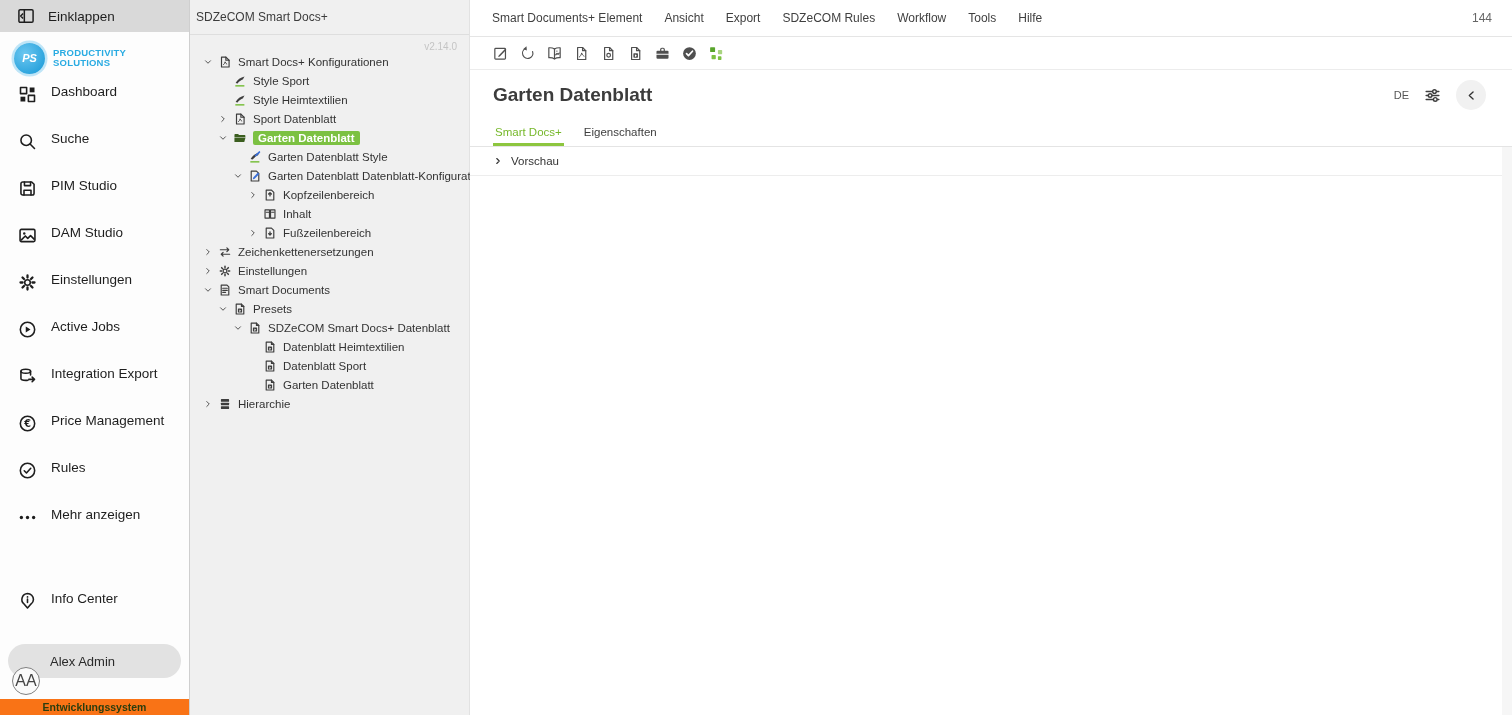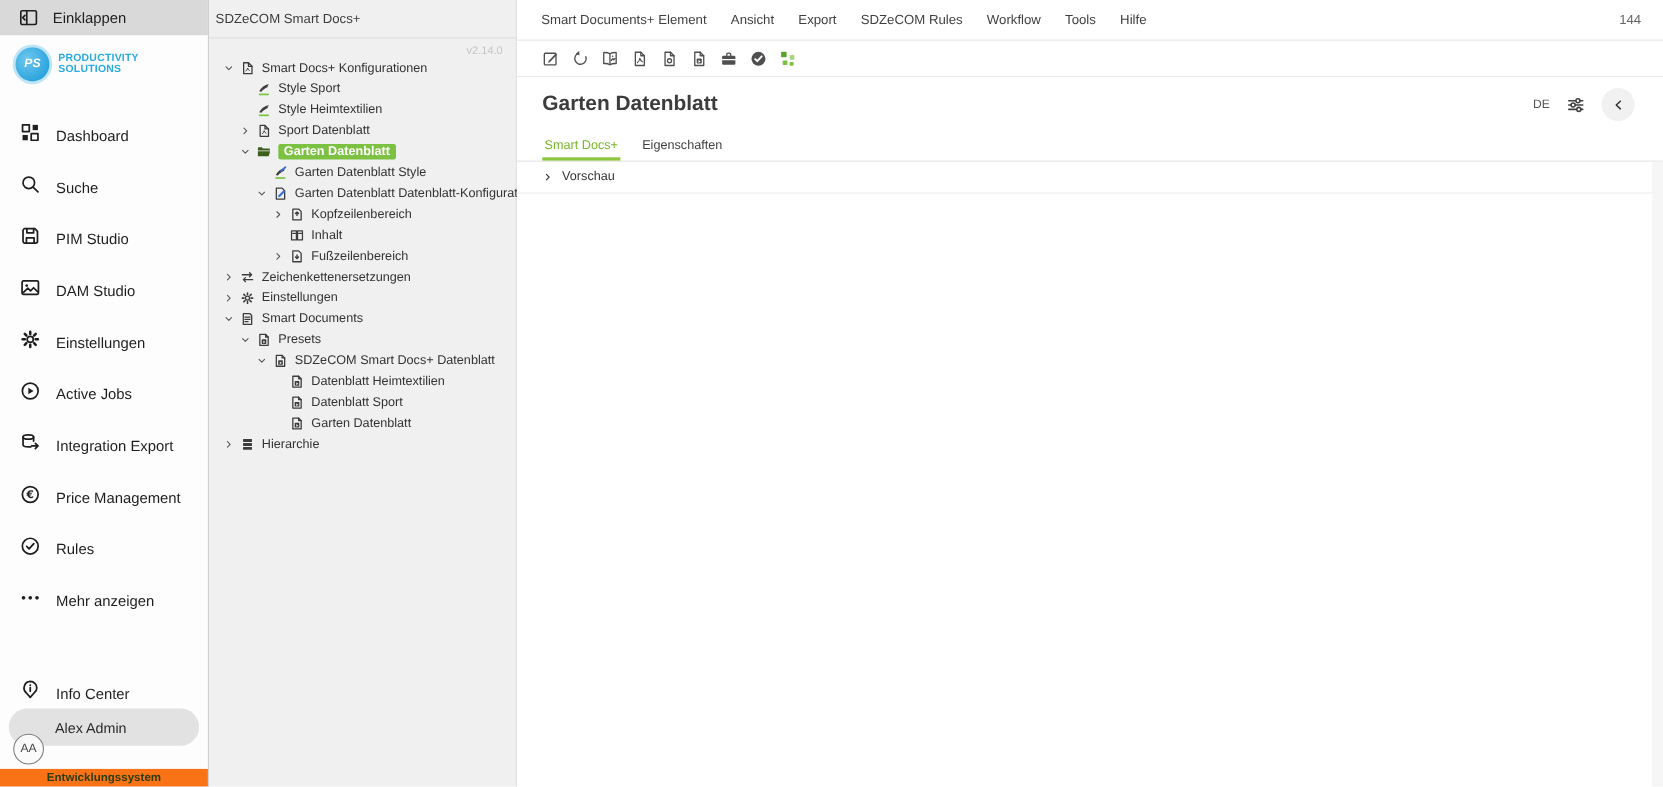--- a/index.html
+++ b/index.html
@@ -14,29 +14,29 @@
              border-right:1px solid #cfcfcf; display:flex; flex-direction:column; }
   .collapse-bar { height:32px; background:#d9d9d9; display:flex; align-items:center;
                   padding-left:16px; gap:12px; font-size:13.5px; color:#1e1e1e; cursor:pointer; }
   .collapse-bar .icon { width:20px; height:20px; color:#1e1e1e; }
   .logo-block { height:52px; display:flex; align-items:center; padding-left:14px; gap:8px; }
   .logo-badge { width:31px; height:31px; border-radius:50%; color:#fff; font-weight:bold; font-size:11px;
                 display:flex; align-items:center; justify-content:center; font-style:italic;
                 background:radial-gradient(circle at 35% 35%, #6cc7f0 0%, #2aa3dd 75%);
                 box-shadow:0 0 0 2.5px #bfe5f7; }
   .logo-text { color:#29abe2; font-weight:bold; font-size:9.5px; line-height:1.1; letter-spacing:.2px; }
-  .side-item { height:47px; display:flex; align-items:flex-end; padding-left:17px; gap:13px;
+  .side-item { height:47px; display:flex; align-items:flex-start; padding-left:17px; gap:13px;
                font-size:13.5px; color:#1e1e1e; cursor:pointer; }
   .side-item .icon { width:21px; height:21px; color:#1e1e1e; }
   .side-footer { margin-top:auto; }
   .user-pill { margin:6px 8px 21px 8px; height:34px; background:#e2e2e2; border-radius:17px;
                display:flex; align-items:center; padding-left:4px; gap:10px; font-size:13px;
                color:#2a2a2a; cursor:pointer; }
   .avatar { width:28px; height:28px; border-radius:50%; border:1px solid #808080; background:#fafafa;
-            display:flex; align-items:center; justify-content:center; font-size:11px; color:#444;margin-top:40px; }
+            display:flex; align-items:center; justify-content:center; font-size:16px; color:#444;margin-top:40px; }
   .env-bar { height:16px; background:#f97316; display:flex; align-items:center; justify-content:center;
              font-size:10.5px; font-weight:bold; color:#2b3d0e; }
 
   
   .treepanel { position:absolute; left:190px; top:0; width:280px; height:715px; background:#f0f0f0;
                border-right:1px solid #e2e2e2; }
   .tree-head { height:35px; display:flex; align-items:center; padding-left:6px; font-size:12px;
                color:#3c3c3c; border-bottom:1px solid #dedede; }
   .tree-version { position:absolute; top:41px; right:12px; font-size:10px; color:#c4c4c4; }
   .tree-list { padding-top:17px; }

